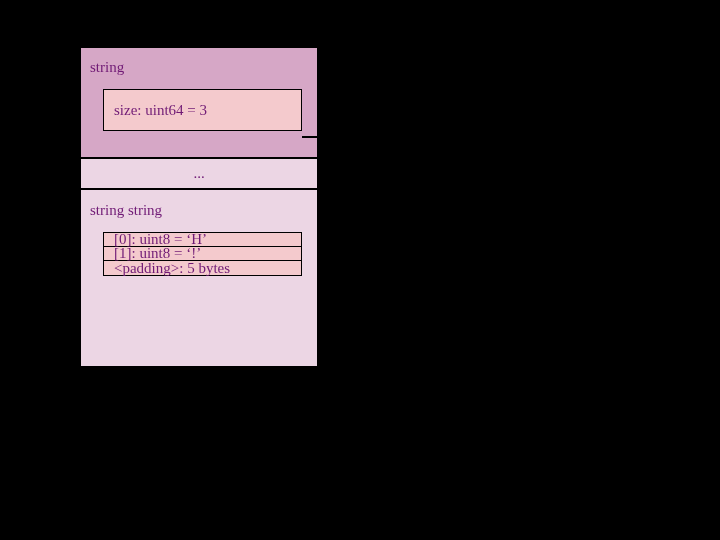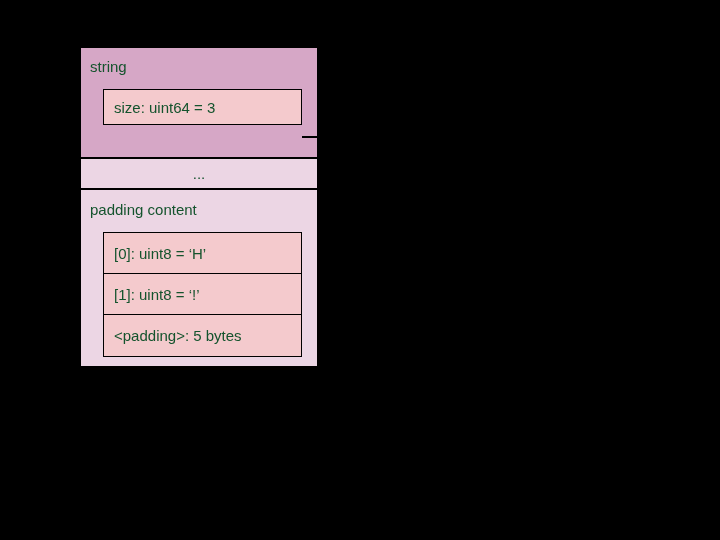--- a/index.html
+++ b/index.html
@@ -6,22 +6,22 @@
     margin: 0;
     padding: 0;
     background: #000000;
   }
   .slide {
     position: relative;
     width: 720px;
     height: 540px;
     background: #000000;
     overflow: hidden;
-    font-family: Liberation Sans, sans-serif;
-    color: #14532d;
+    font-family: Liberation Serif, serif;
+    color: #701a75;
   }
   .box {
     position: absolute;
     box-sizing: border-box;
   }
   .string-box {
     left: 81px;
     top: 48px;
     width: 236px;
     height: 109px;
@@ -40,21 +40,21 @@
     left: 22px;
     width: 199px;
     box-sizing: border-box;
     border: 1.5px solid #000000;
   }
   .string-box .field-table {
     top: 41px;
   }
   .field-row {
     box-sizing: border-box;
-    height: 34px;
+    height: 40px;
     background: #f4cacd;
     border-bottom: 1.5px solid #000000;
     display: flex;
     align-items: center;
     padding-left: 10px;
     font-size: 15px;
     white-space: nowrap;
   }
   .field-row:last-child {
     border-bottom: none;
@@ -89,40 +89,40 @@
     height: 176px;
     background: #ecd6e4;
   }
   .content-box .box-title {
     top: 11px;
   }
   .content-box .field-table {
     top: 42px;
   }
   .content-box .field-row {
-    height: 41px;
+    height: 14px;
   }
 </style>
 </head>
 <body>
 
 <div class="slide">
 
   <div class="box string-box">
     <div class="box-title">string</div>
     <div class="field-table">
       <div class="field-row">size: uint64 = 3</div>
     </div>
     <div class="pointer-line"></div>
   </div>
 
   <div class="ellipsis-row">...</div>
 
   <div class="box content-box">
-    <div class="box-title">padding content</div>
+    <div class="box-title">string string</div>
     <div class="field-table">
       <div class="field-row">[0]: uint8 = ‘H’</div>
       <div class="field-row">[1]: uint8 = ‘!’</div>
       <div class="field-row">&lt;padding&gt;: 5 bytes</div>
     </div>
   </div>
 
 </div>
 
 </body></html>

